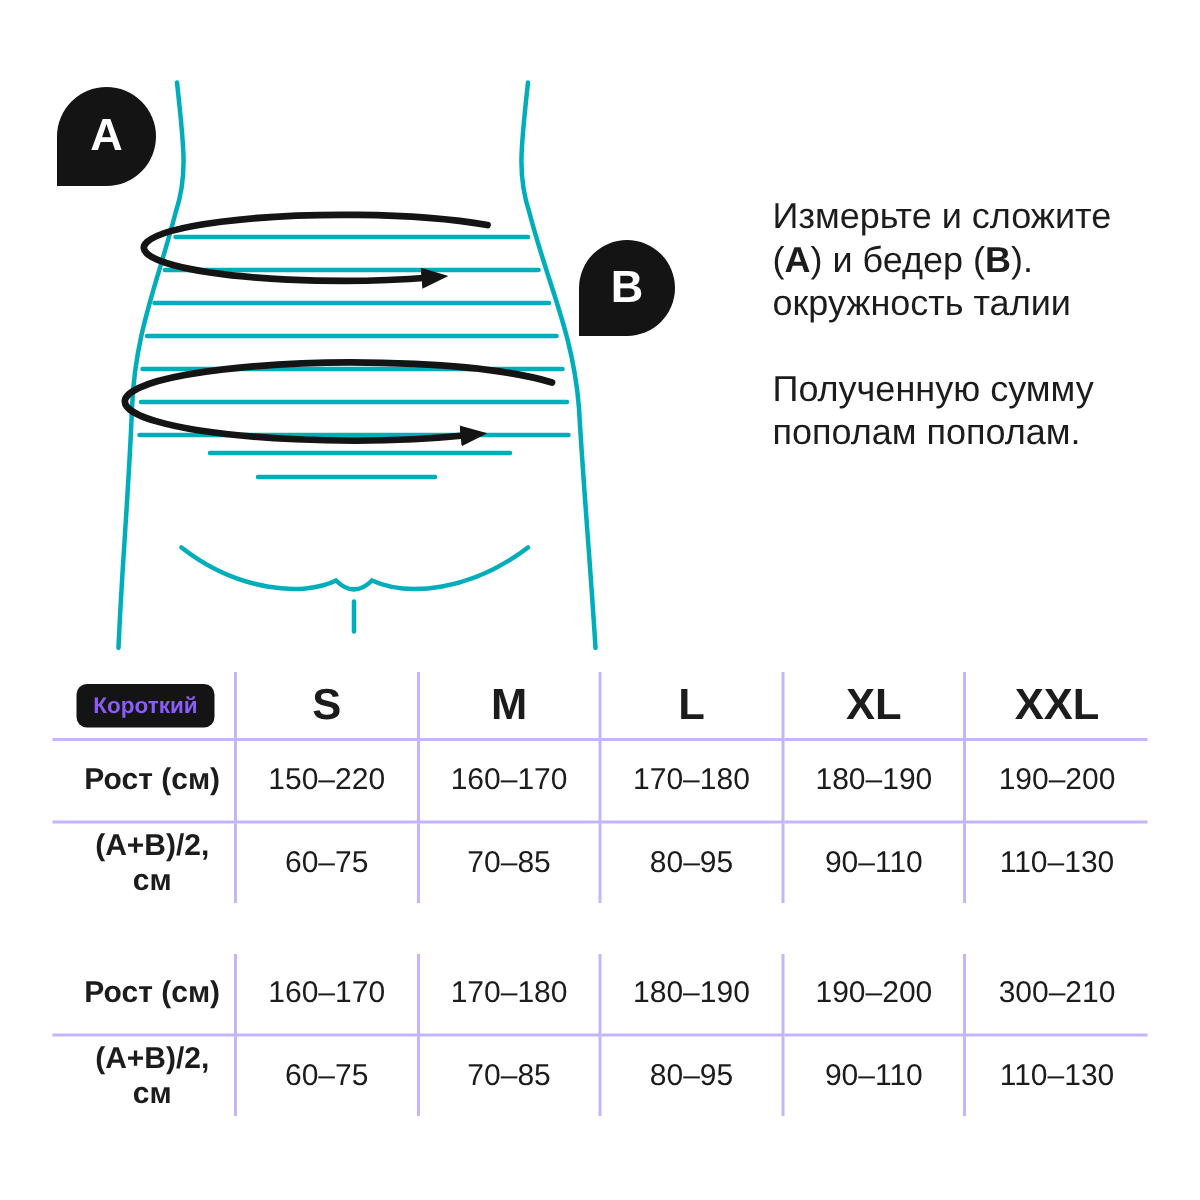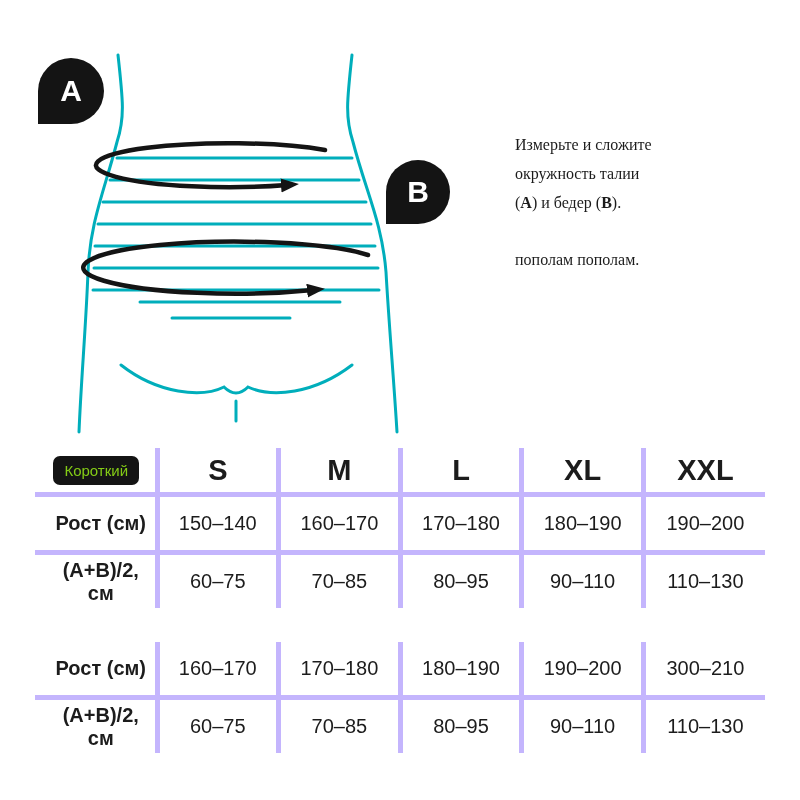--- a/index.html
+++ b/index.html
@@ -14,43 +14,43 @@
   .stroke-ink  { stroke:var(--ink,#141414); stroke-width:4.5; fill:none; stroke-linecap:round; }
 
   .bubble {
     position:absolute; background:var(--ink,#141414); color:#fff;
     display:flex; align-items:center; justify-content:center;
     font-weight:700; font-size:30px;
   }
   .bubble-a { left:38px;  top:58px;  width:66px; height:66px; border-radius:50% 50% 50% 0; }
   .bubble-b { left:386px; top:160px; width:64px; height:64px; border-radius:50% 50% 50% 0; }
 
-  .instructions { position:absolute; left:515px; top:130px; width:265px; font-size:16px; line-height:29px;font-family:Liberation Serif, serif; }
+  .instructions { position:absolute; left:515px; top:130px; width:265px; font-size:24px; line-height:29px; }
   .instructions .para + .para { margin-top:28px; }
   .instructions b { font-weight:700; }
 
   
   .tables { position:absolute; left:35px; top:448px; width:730px; }
   .size-table { width:100%; border-collapse:collapse; table-layout:fixed; }
   .table-gap { height:34px; }
-  .size-table td { border:5px solid #c4b5fd; text-align:center; vertical-align:middle; }
+  .size-table td { border:2px solid #c4b5fd; text-align:center; vertical-align:middle; }
   .size-table tr:first-child td { border-top:none; }
   .size-table tr:last-child td  { border-bottom:none; }
   .size-table td:first-child { border-left:none; }
   .size-table td:last-child  { border-right:none; }
 
   .head-row td { height:42px; }
   .data-row td { height:51px; font-size:20px; color:#1c1c1c; }
 
   .size-cell { font-size:29px; font-weight:700; }
   .label-cell { text-align:left; padding-left:4px; }
   .row-label-cell { text-align:left; padding-left:13px; font-size:15px; font-weight:700; }
   .badge {
-    display:inline-block; background:var(--ink,#141414); color:#84cc16;
-    font-size:15px; font-weight:400; padding:6px 11px; border-radius:7px; white-space:nowrap;
+    display:inline-block; background:var(--ink,#141414); color:#8b5cf6;
+    font-size:15px; font-weight:700; padding:6px 11px; border-radius:7px; white-space:nowrap;
   }
 </style>
 </head>
 <body>
 
 <div class="page">
 
   <svg class="figure-svg" width="470" height="445" viewBox="0 0 470 445" aria-hidden="true">
     <defs>
       <marker id="ah" markerUnits="userSpaceOnUse" markerWidth="20" markerHeight="16" refX="6" refY="7" orient="auto">
@@ -90,24 +90,25 @@
   <div class="bubble bubble-a">
     <span>A</span>
   </div>
   <div class="bubble bubble-b">
     <span>B</span>
   </div>
 
   <div class="instructions">
     <div class="para">
       <div>Измерьте и сложите</div>
+      <div><span>(</span><b>A</b><span>) и бедер (</span><b>B</b><span>).</span></div>
       <div>окружность талии</div>
-      <div><span>(</span><b>A</b><span>) и бедер (</span><b>B</b><span>).</span></div>
     </div>
     <div class="para">
+      <div>Полученную сумму</div>
       <div>пополам пополам.</div>
     </div>
   </div>
 
   <div class="tables">
 
     <table class="size-table">
       <colgroup>
           <col style="width:122px">
           <col>
@@ -122,21 +123,21 @@
           <span class="badge">Короткий</span>
         </td>
         <td class="size-cell">S</td>
         <td class="size-cell">M</td>
         <td class="size-cell">L</td>
         <td class="size-cell">XL</td>
         <td class="size-cell">XXL</td>
       </tr>
       <tr class="data-row">
         <td class="row-label-cell">Рост (см)</td>
-        <td>150–140</td>
+        <td>150–220</td>
         <td>160–170</td>
         <td>170–180</td>
         <td>180–190</td>
         <td>190–200</td>
       </tr>
       <tr class="data-row">
         <td class="row-label-cell">(A+B)/2, см</td>
         <td>60–75</td>
         <td>70–85</td>
         <td>80–95</td>

